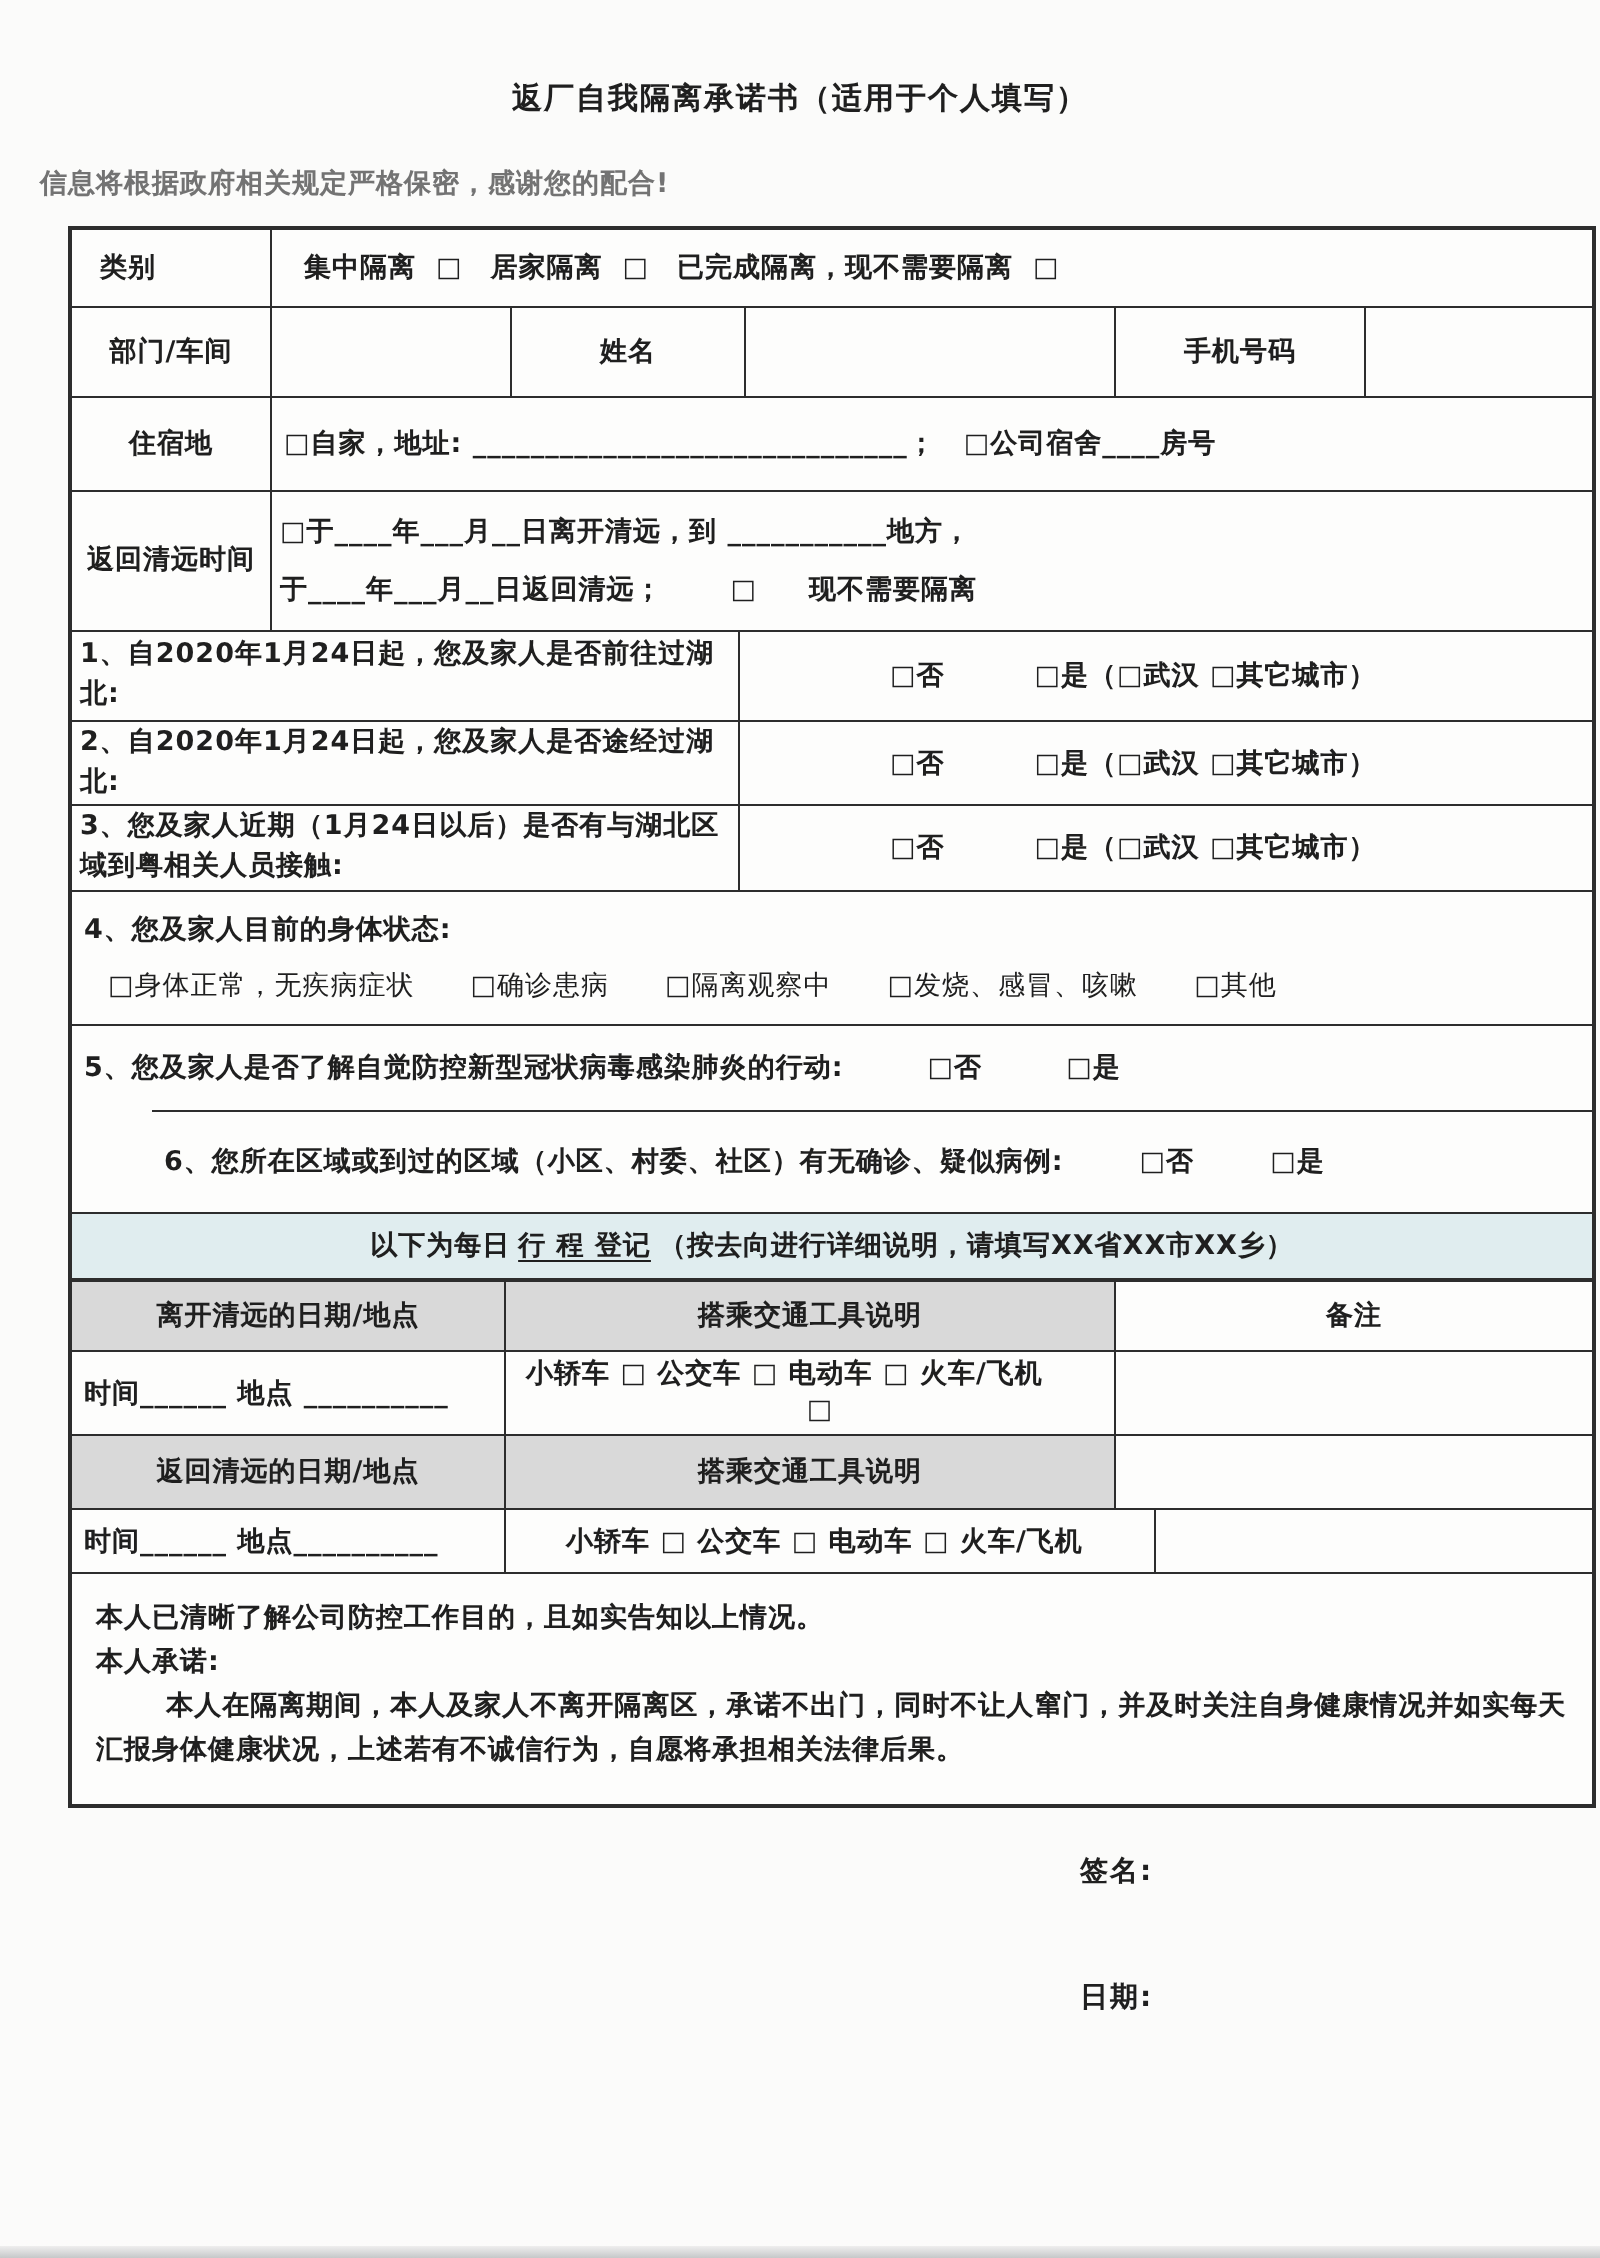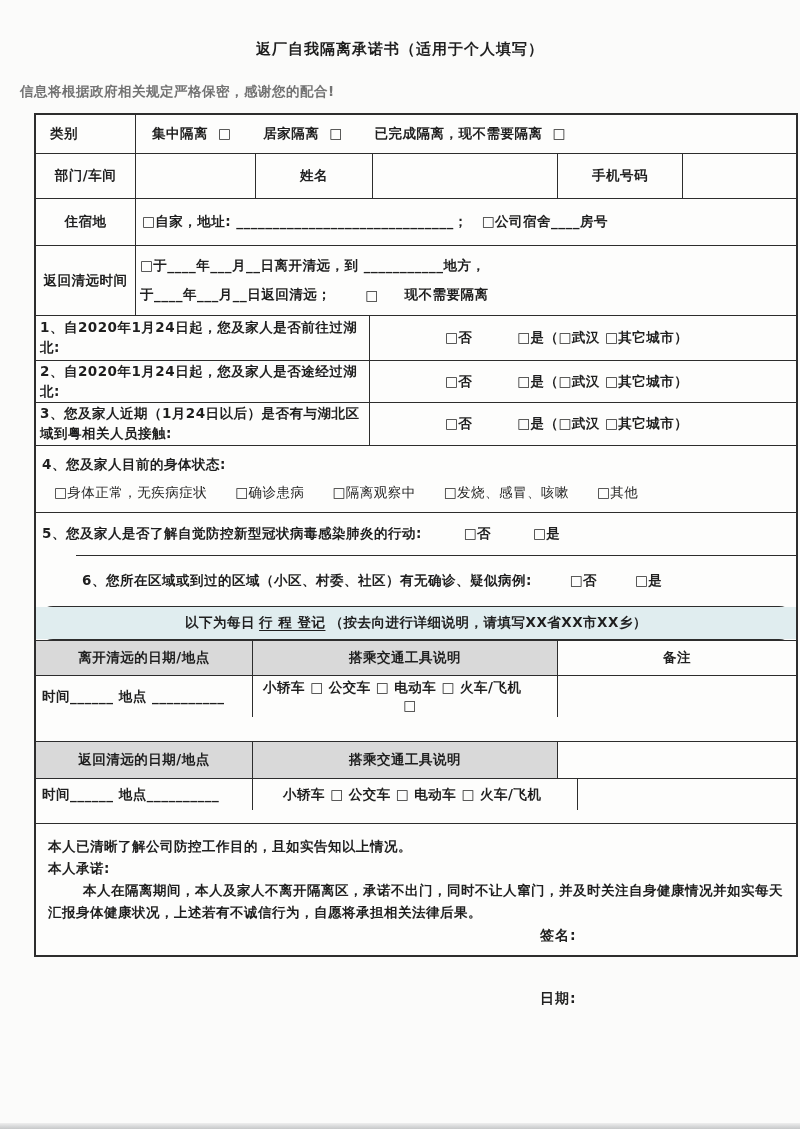--- a/index.html
+++ b/index.html
@@ -33,36 +33,36 @@
   .r-cat{height:38px;}
   .r-id{height:45px;}
   .r-res{height:47px;}
   .r-ret{height:70px;}
   .r-q1{height:45px;}
   .r-q2{height:42px;}
   .r-q3{height:43px;}
   .r-q4{height:67px;}
   .r-q5{height:43px;}
   .r-q6{height:51px;margin-left:40px;}
-  .r-banner{height:34px;border-bottom:1px solid #2d2d2d;border-radius:17px;}
+  .r-banner{height:34px;border-bottom:1px solid #2d2d2d;}
   .r-th1{height:35px;}
   .r-trip1{height:42px;}
-  .r-th2{height:37px;margin-top:24px;}
+  .r-th2{height:37px;}
   .r-trip2{height:32px;gap:20px;}
-  .r-decl{height:132px;margin-top:13px;}
+  .r-decl{height:116px;}
   
   .w-label{width:100px;flex:0 0 100px;}
   .w-dept-in{width:120px;flex:0 0 120px;}
   .w-name{width:117px;flex:0 0 117px;}
   .w-name-in{width:185px;flex:0 0 185px;}
   .w-phone{width:125px;flex:0 0 125px;}
   .w-q{width:334px;flex:0 0 334px;padding:3px 6px 3px 4px;align-items:center;line-height:1.45;}
   .w-t1{width:217px;flex:0 0 217px;}
   .w-t2{width:305px;flex:0 0 305px;}
-  .cat-content{gap:32px;padding-left:16px;}
+  .cat-content{gap:14px;padding-left:16px;}
   .cb{display:inline-block;margin-left:10px;}
   .res-content{padding-left:6px;gap:14px;font-weight:700;}
   .ret-content{flex-direction:column;align-items:flex-start;justify-content:space-evenly;padding-left:4px;}
   .ret-line{display:flex;align-items:center;}
   .q-opts{flex:1 1 auto;padding-left:75px;gap:45px;}
   .q-full{flex-direction:column;align-items:flex-start;justify-content:space-evenly;padding-left:6px;}
   .q4-opts{display:flex;gap:28px;padding-left:12px;font-weight:400;}
   .inline-opts{display:flex;align-items:center;gap:42px;padding-left:6px;}
   .banner{
     background:#e0edef;justify-content:center;text-align:center;

